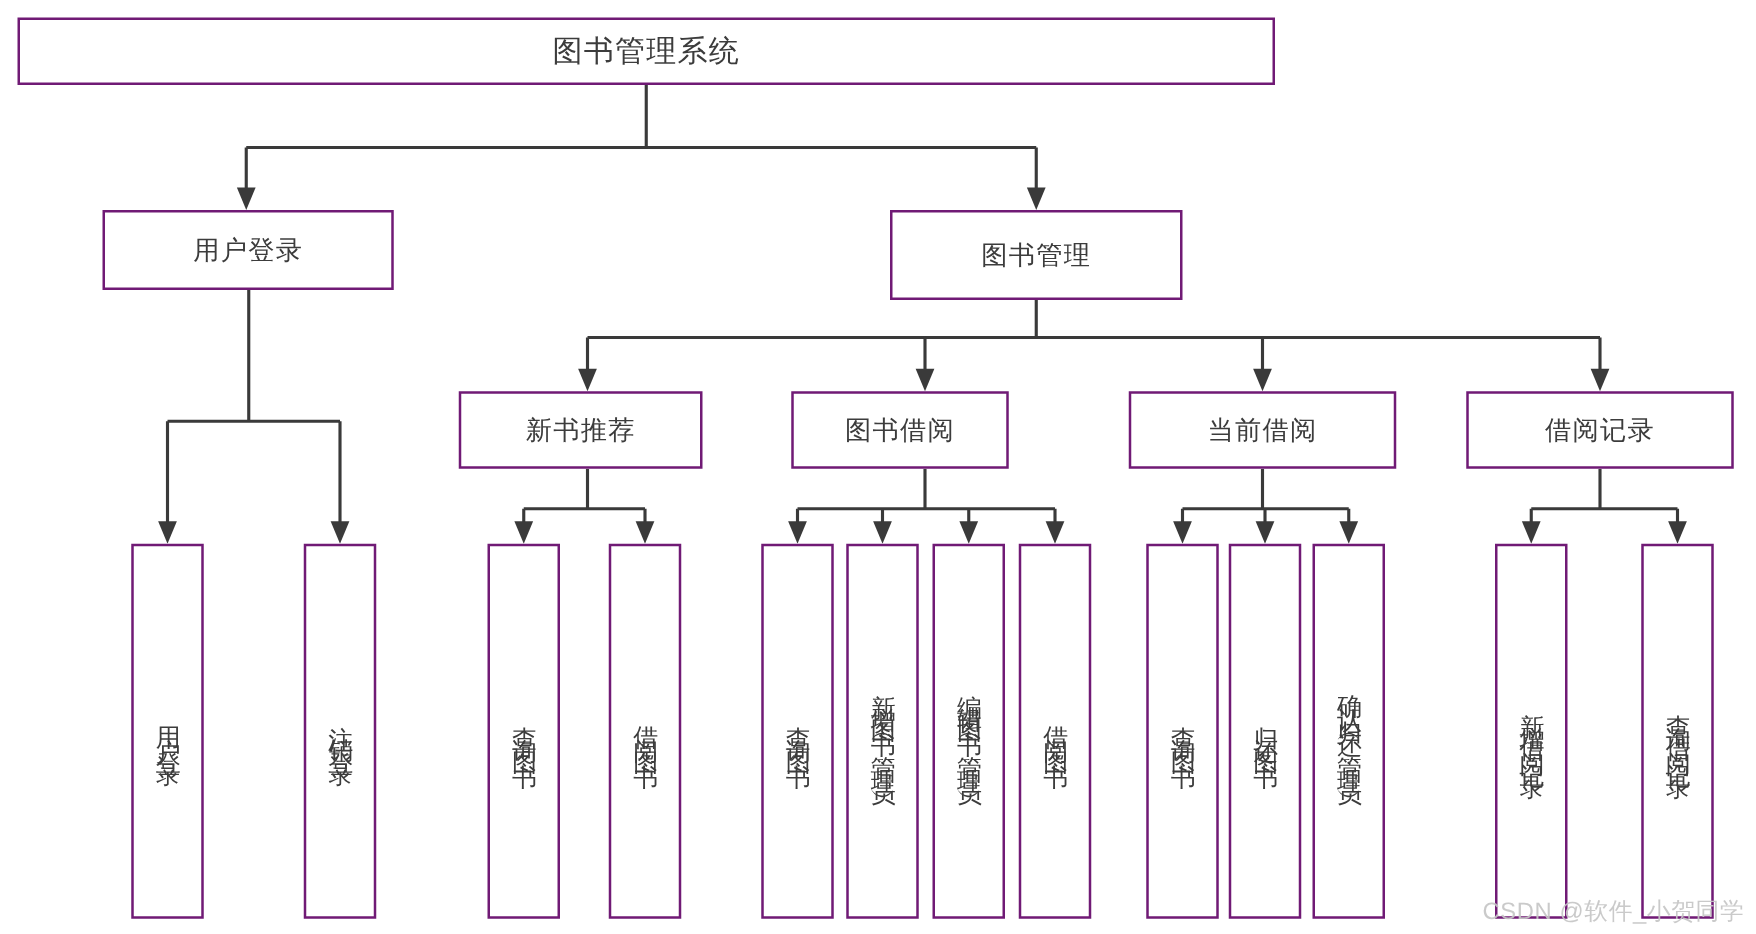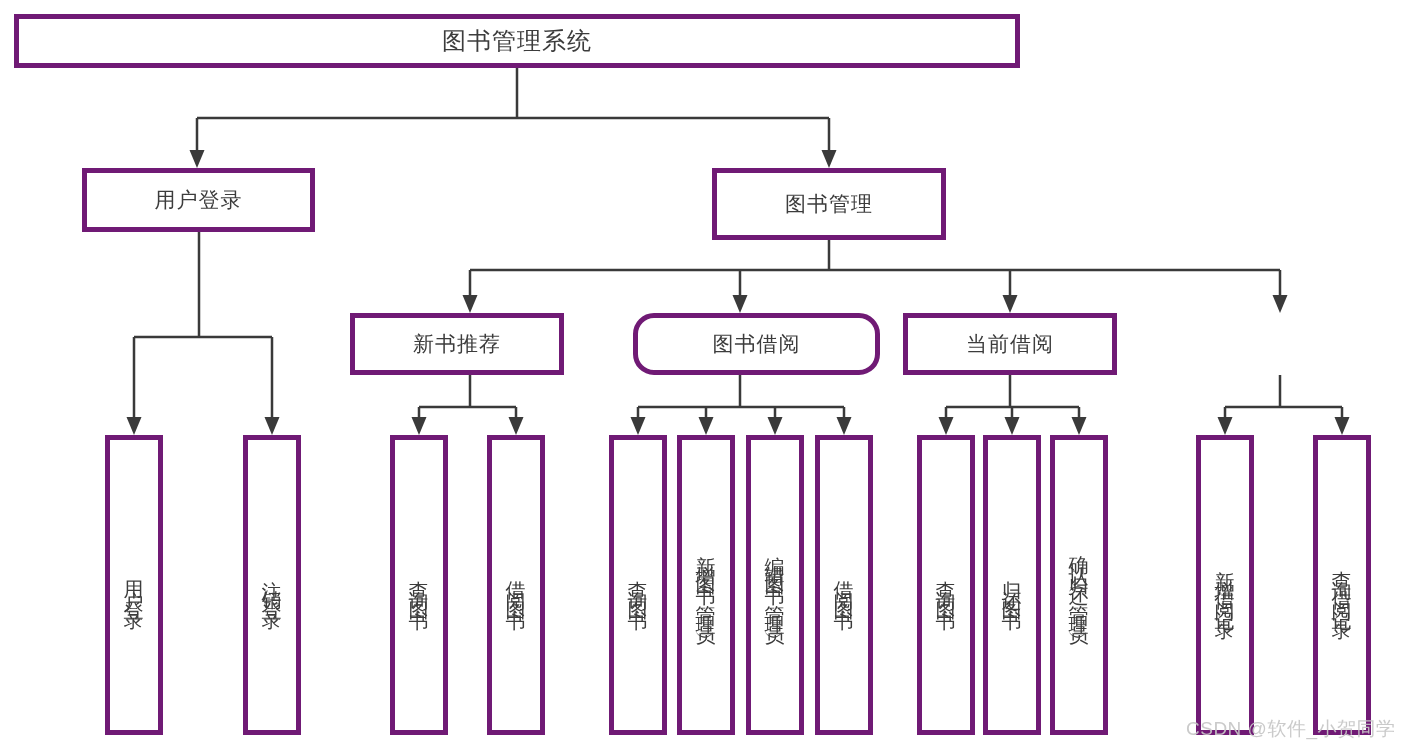--- a/index.html
+++ b/index.html
@@ -11,21 +11,21 @@
     color:#3c3c3c;
     overflow:hidden;
   }
   svg.connectors {
     position:absolute; left:0; top:0; width:1405px; height:747px;
     z-index:1;
   }
   .box {
     position:absolute;
     background:#ffffff;
-    border:5px solid #701a75;
+    border:2px solid #701a75;
     box-sizing:border-box;
     display:flex; align-items:center; justify-content:center;
     z-index:2;
     color:#3c3c3c;
   }
   .root-box   { font-size:24px; letter-spacing:1px; }
   .hdr-box    { font-size:21px; letter-spacing:1px; }
   .vbox {
     writing-mode:vertical-rl;
     text-orientation:mixed;
@@ -93,23 +93,24 @@
       <polygon points="1217.5,417 1232.5,417 1225,435"></polygon>
       <polygon points="1334.5,417 1349.5,417 1342,435"></polygon>
     </g>
   </svg>
 
   <div class="box root-box" style="left:14px; top:14px; width:1006px; height:54px;">图书管理系统</div>
 
   <div class="box hdr-box" style="left:82px; top:168px; width:233px; height:64px;">用户登录</div>
   <div class="box hdr-box" style="left:712px; top:168px; width:234px; height:72px;">图书管理</div>
 
-  <div class="box hdr-box" style="left:350px; top:313px; width:214px; height:62px;">新书推荐</div>
-  <div class="box hdr-box" style="left:633px; top:313px; width:247px; height:62px;border-radius:21px;">图书借阅</div>
+  <div class="box hdr-box" style="left:367px; top:313px; width:195px; height:62px;">新书推荐</div>
+  <div class="box hdr-box" style="left:633px; top:313px; width:174px; height:62px;">图书借阅</div>
   <div class="box hdr-box" style="left:903px; top:313px; width:214px; height:62px;">当前借阅</div>
+  <div class="box hdr-box" style="left:1173px; top:313px; width:214px; height:62px;">借阅记录</div>
 
   <div class="box vbox" style="left:105px; top:435px; width:58px; height:300px;">用户登录</div>
   <div class="box vbox" style="left:243px; top:435px; width:58px; height:300px;">注销登录</div>
 
   <div class="box vbox" style="left:390px; top:435px; width:58px; height:300px;">查询图书</div>
   <div class="box vbox" style="left:487px; top:435px; width:58px; height:300px;">借阅图书</div>
 
   <div class="box vbox" style="left:609px; top:435px; width:58px; height:300px;">查询图书</div>
   <div class="box vbox" style="left:677px; top:435px; width:58px; height:300px;">新增图书（管理员）</div>
   <div class="box vbox" style="left:746px; top:435px; width:58px; height:300px;">编辑图书（管理员）</div>

